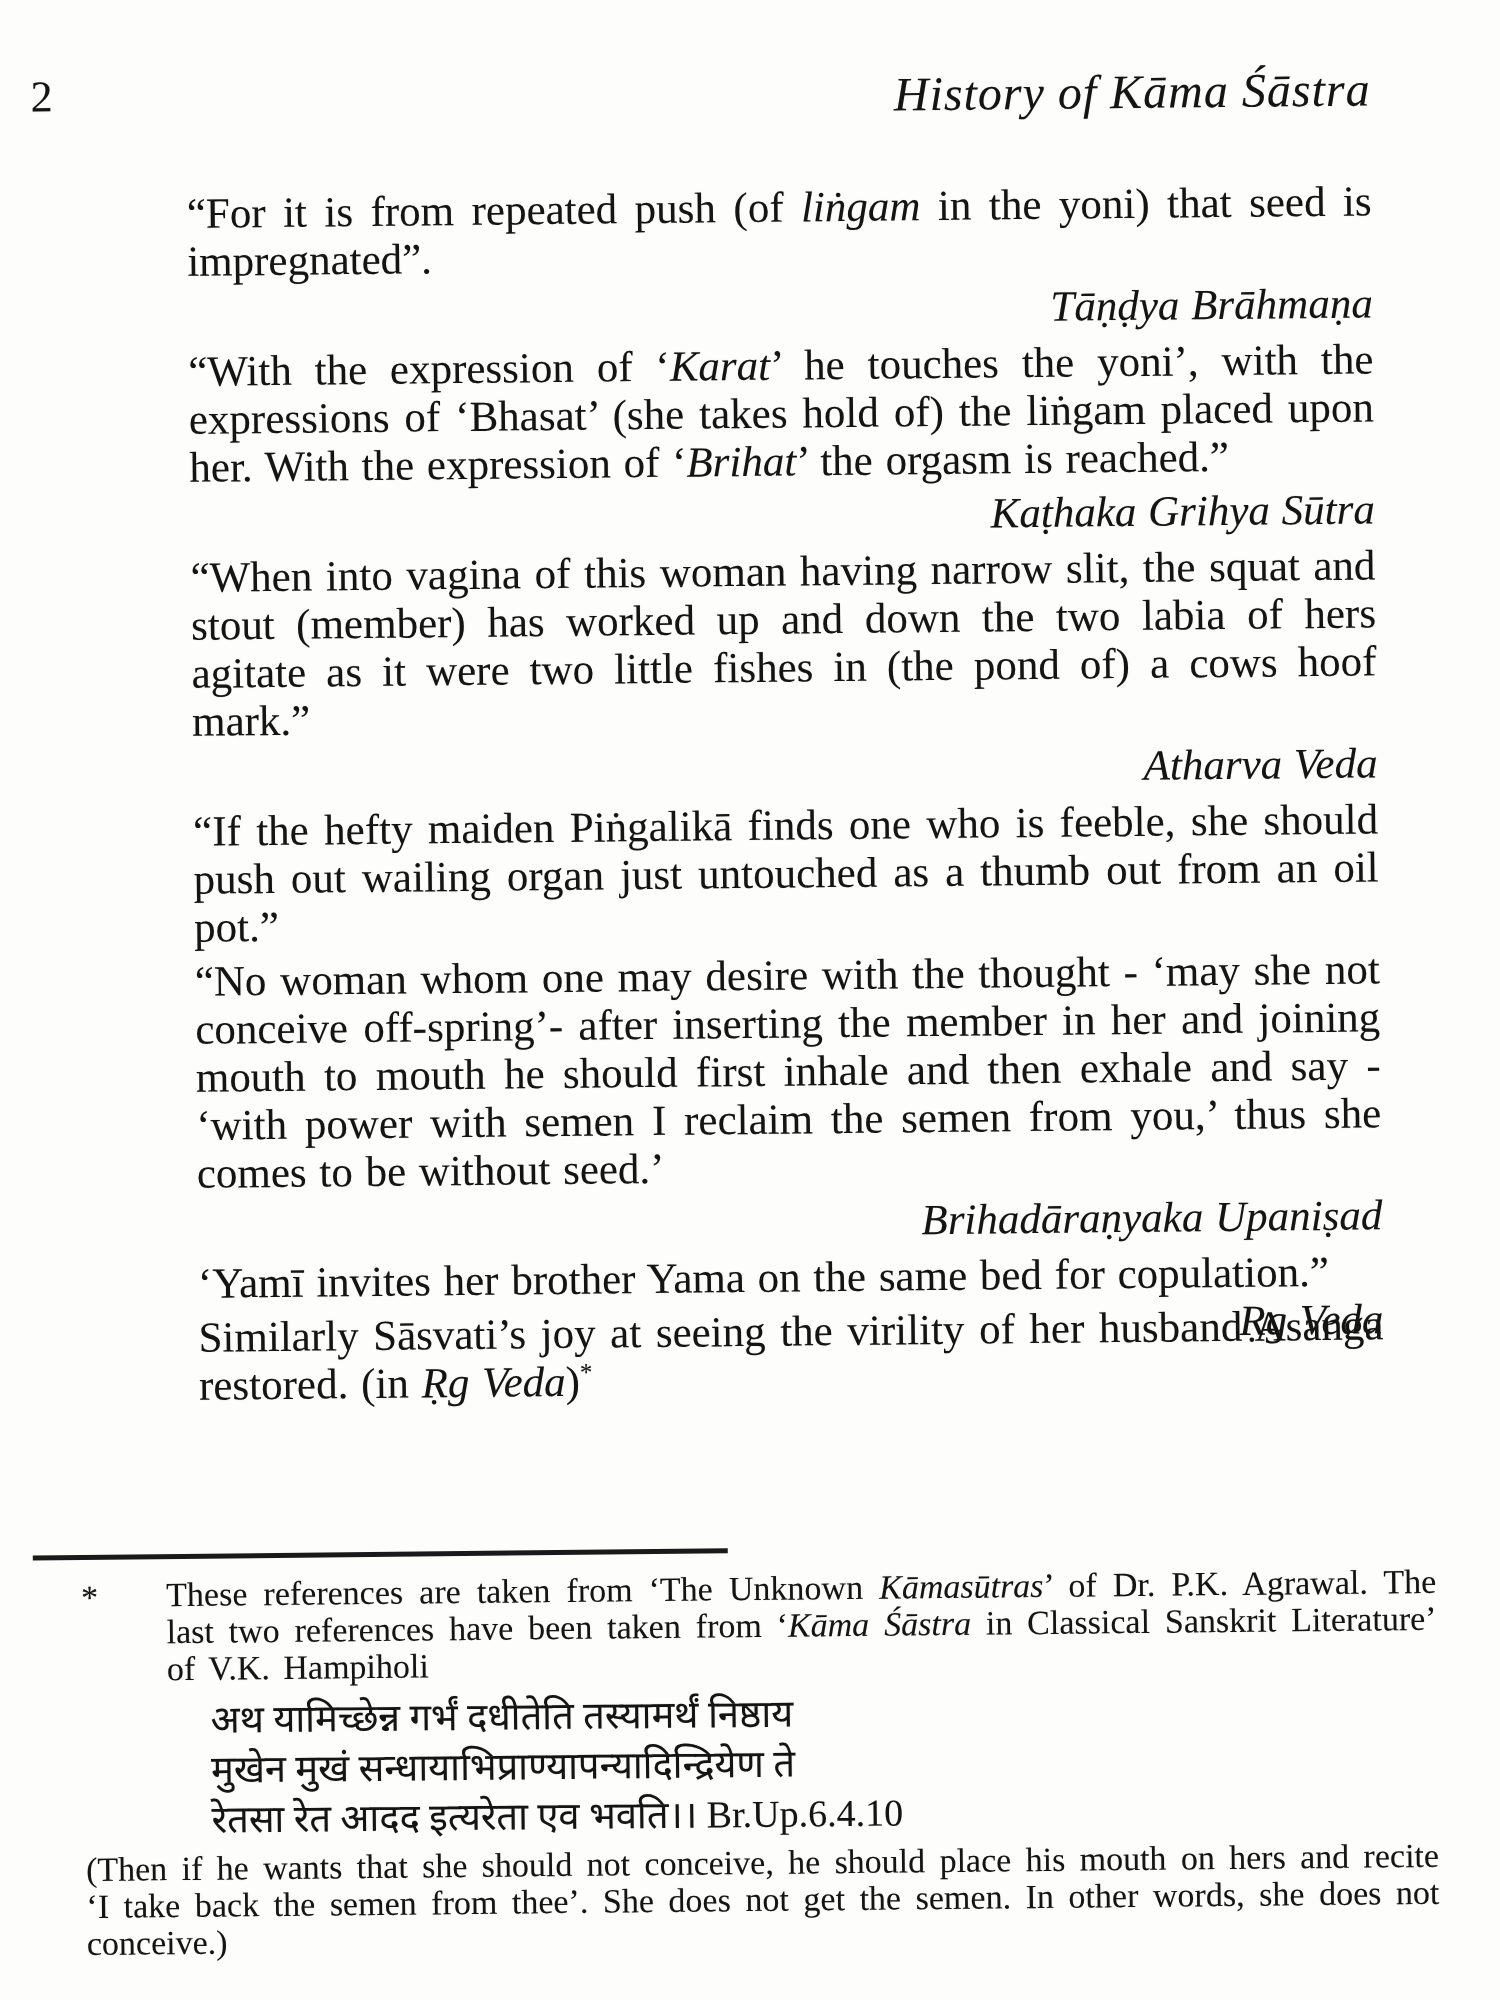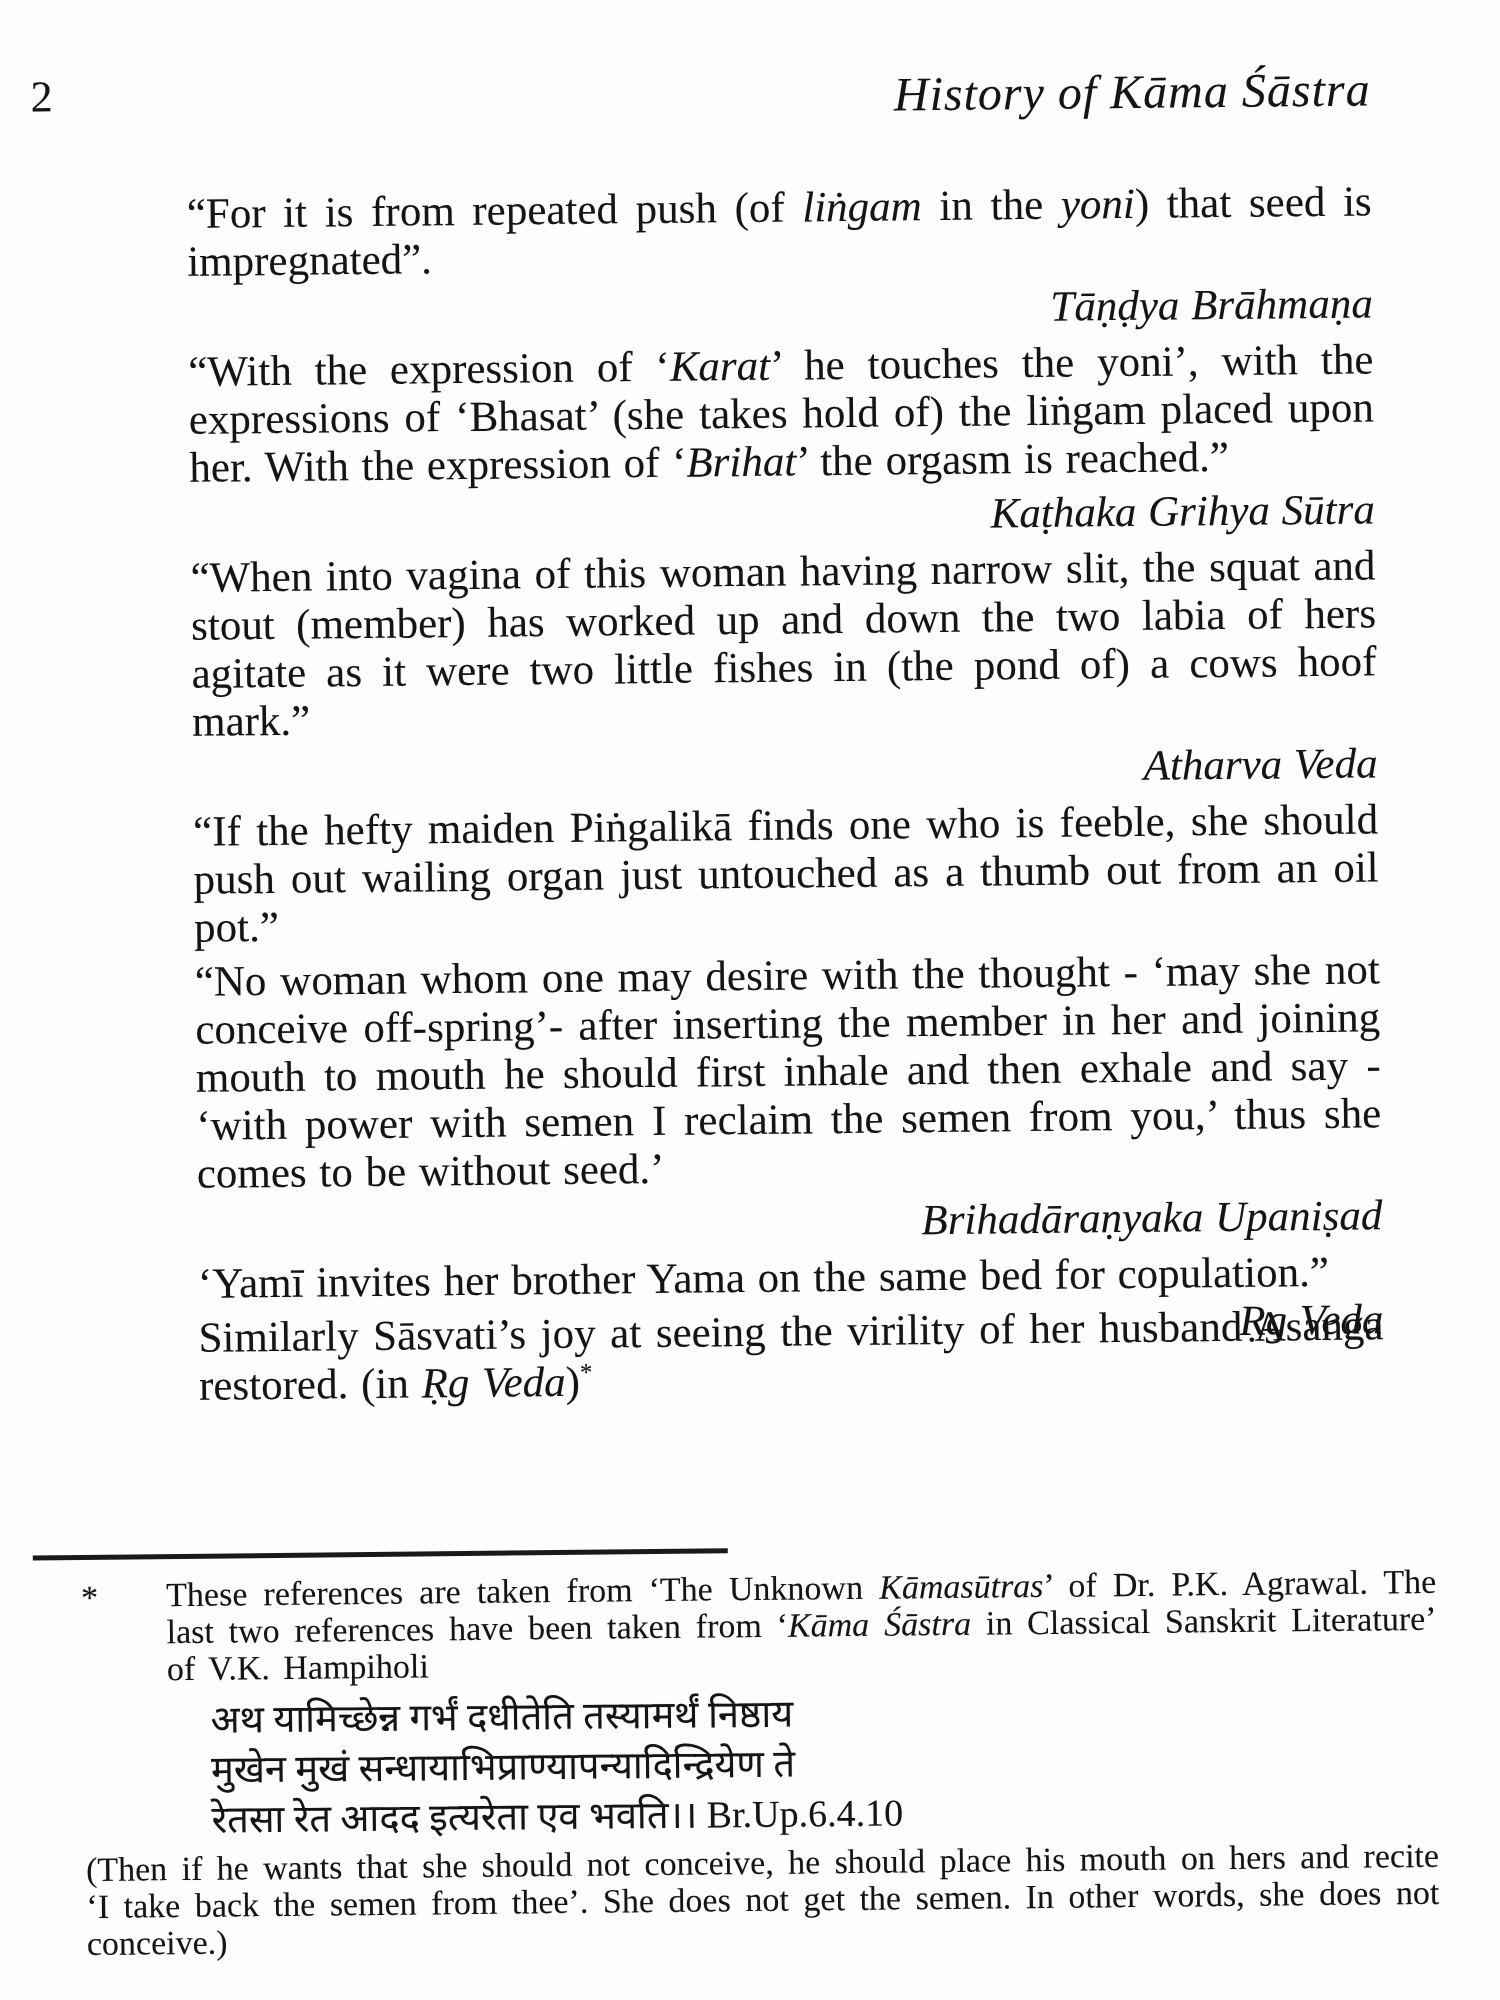--- a/index.html
+++ b/index.html
@@ -86,21 +86,21 @@
 <body>
 
 <div class="page">
   <div class="content">
 
     <div class="pagenum">2</div>
 
     <div class="main">
       <div class="running-title">History of Kāma Śāstra</div>
 
-      <p class="q"><span>“For it is from repeated push (of </span><span style="font-style: italic;">liṅgam</span><span> in the </span><span style="font-style: italic;">yoni</span><span>) that seed is impregnated”.</span></p>
+      <p class="q"><span>“For it is from repeated push (of </span><span style="font-style: italic;">liṅgam</span><span> in the </span><span style="">yoni</span><span>) that seed is impregnated”.</span></p>
       <p class="attr">Tāṇḍya Brāhmaṇa</p>
 
       <p class="q"><span>“With the expression of ‘</span><span style="font-style: italic;">Karat</span><span>’ he touches the yoni’, with the expressions of ‘Bhasat’ (she takes hold of) the liṅgam placed upon her. With the expression of ‘</span><span style="font-style: italic;">Brihat</span><span>’ the orgasm is reached.”</span></p>
       <p class="attr">Kaṭhaka Grihya Sūtra</p>
 
       <p class="q"><span>“When into vagina of this woman having narrow slit, the squat and stout (member) has worked up and down the two labia of hers agitate as it were two little fishes in (the pond of) a cows hoof mark.”</span></p>
       <p class="attr">Atharva Veda</p>
 
       <p class="q"><span>“If the hefty maiden Piṅgalikā finds one who is feeble, she should push out wailing organ just untouched as a thumb out from an oil pot.”</span></p>
 

